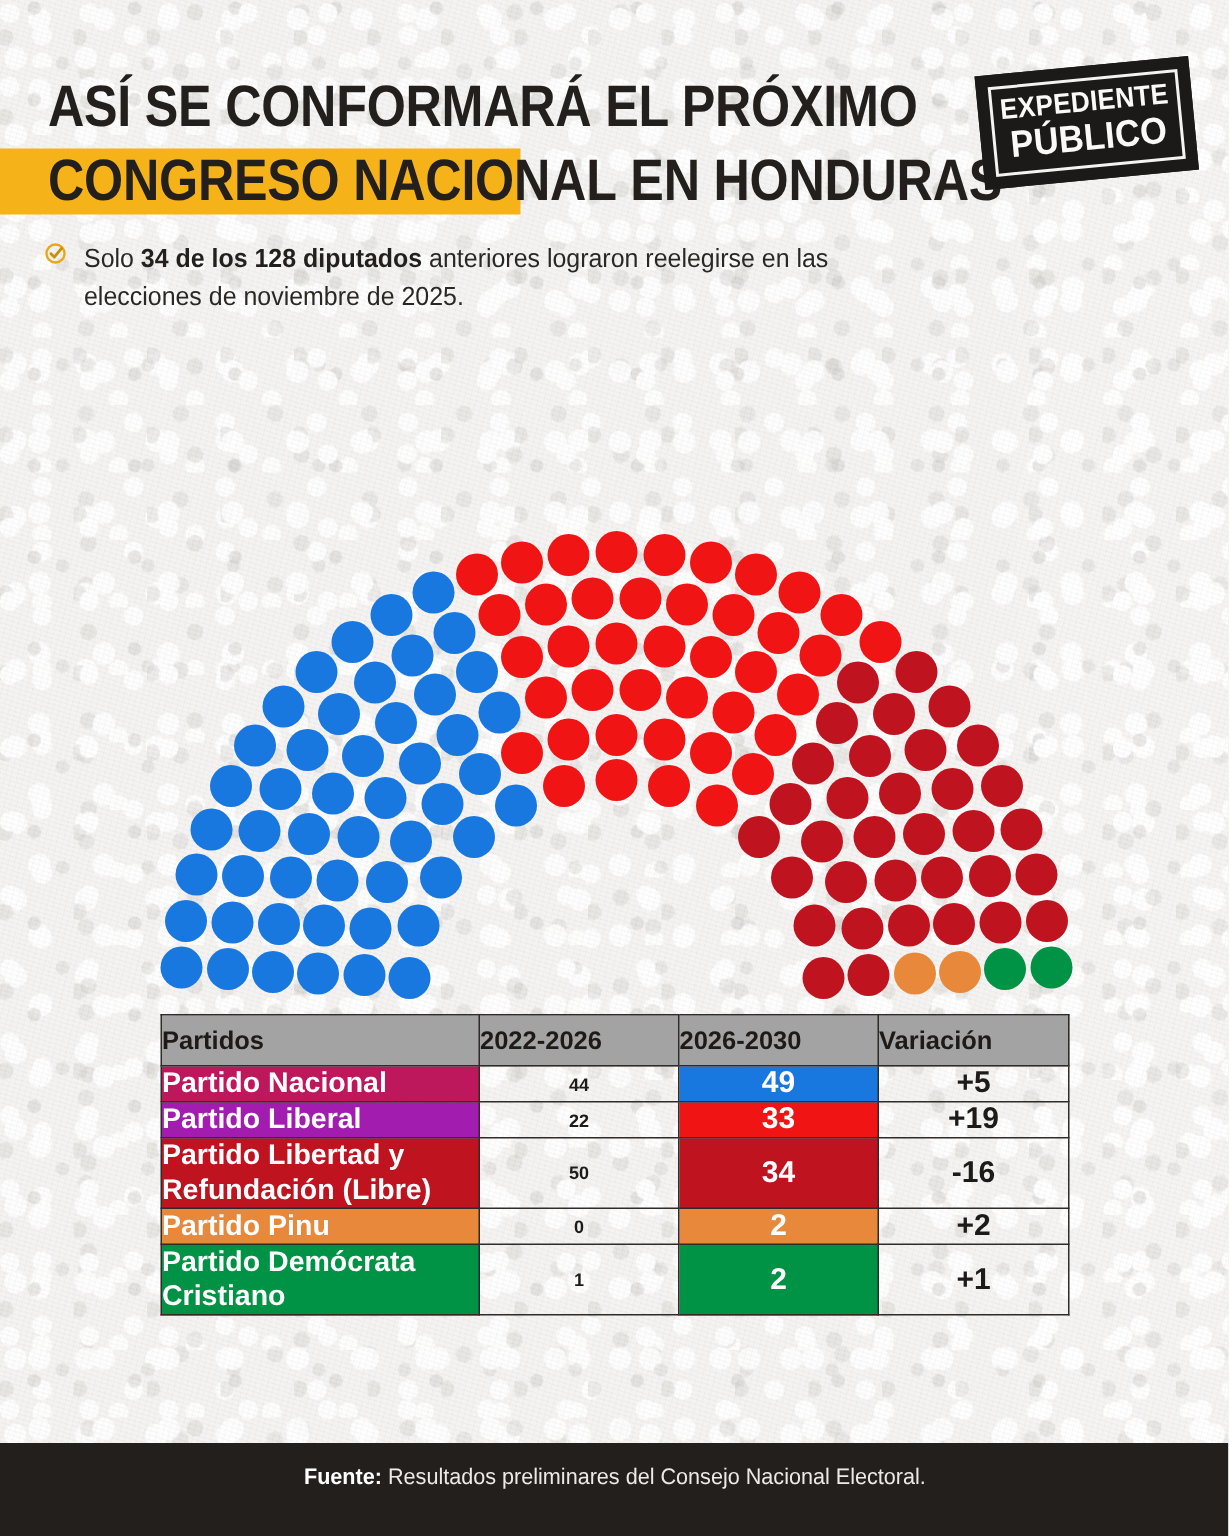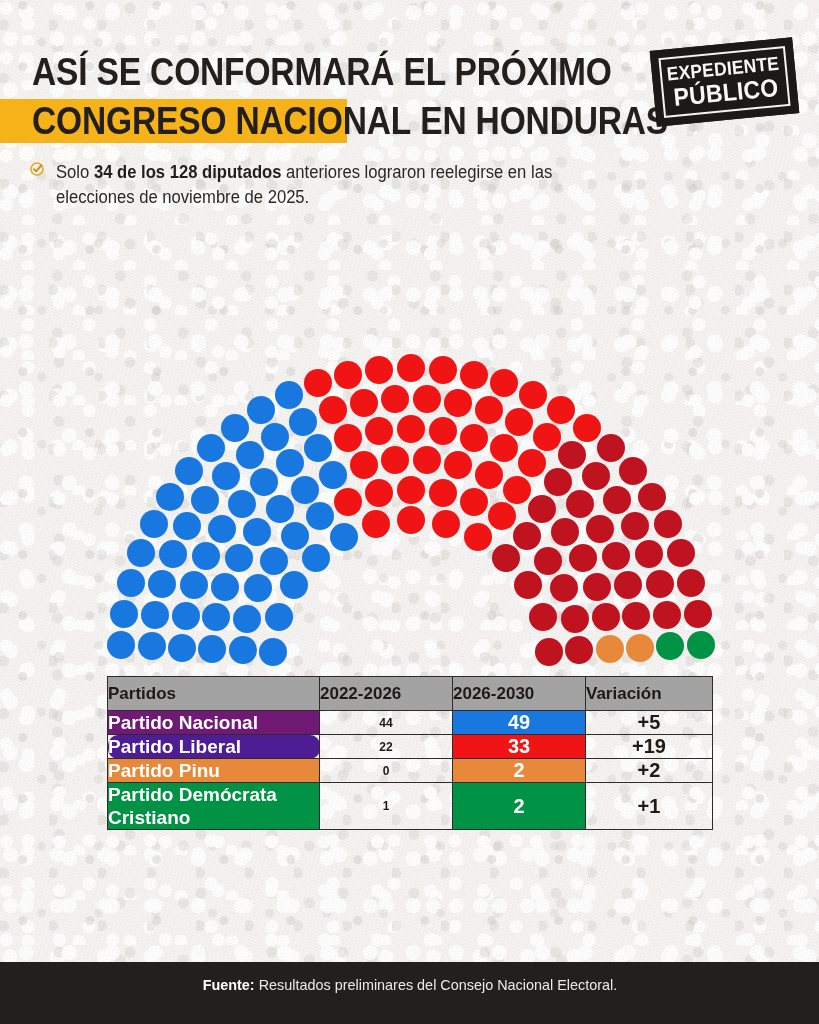--- a/index.html
+++ b/index.html
@@ -423,30 +423,36 @@
       <thead>
         <tr>
           <th>Partidos</th>
           <th>2022-2026</th>
           <th>2026-2030</th>
           <th>Variación</th>
         </tr>
       </thead>
       <tbody id="table-body">
           <tr>
-            <td class="party" style="background: #701a75; margin-top: 44px;">Partido Nacional</td>
+            <td class="party" style="background: #be185d; margin-top: 44px;">Partido Nacional</td>
             <td class="num">44</td>
             <td class="num-colored" style="background: rgb(24, 120, 224);">49</td>
             <td class="var">+5</td>
           </tr>
           <tr>
-            <td class="party" style="background: #4c1d95; border-radius: 10px;">Partido Liberal</td>
+            <td class="party" style="background: #a21caf;">Partido Liberal</td>
             <td class="num">22</td>
             <td class="num-colored" style="background: rgb(240, 20, 20);">33</td>
             <td class="var">+19</td>
+          </tr>
+          <tr>
+            <td class="party" style="background: rgb(191, 19, 32);">Partido Libertad y Refundación (Libre)</td>
+            <td class="num">50</td>
+            <td class="num-colored" style="background: rgb(191, 19, 32);">34</td>
+            <td class="var">-16</td>
           </tr>
           <tr>
             <td class="party" style="background: rgb(232, 136, 58);">Partido Pinu</td>
             <td class="num">0</td>
             <td class="num-colored" style="background: rgb(232, 136, 58);">2</td>
             <td class="var">+2</td>
           </tr>
           <tr>
             <td class="party" style="background: rgb(0, 146, 69);">Partido Demócrata Cristiano</td>
             <td class="num">1</td>

